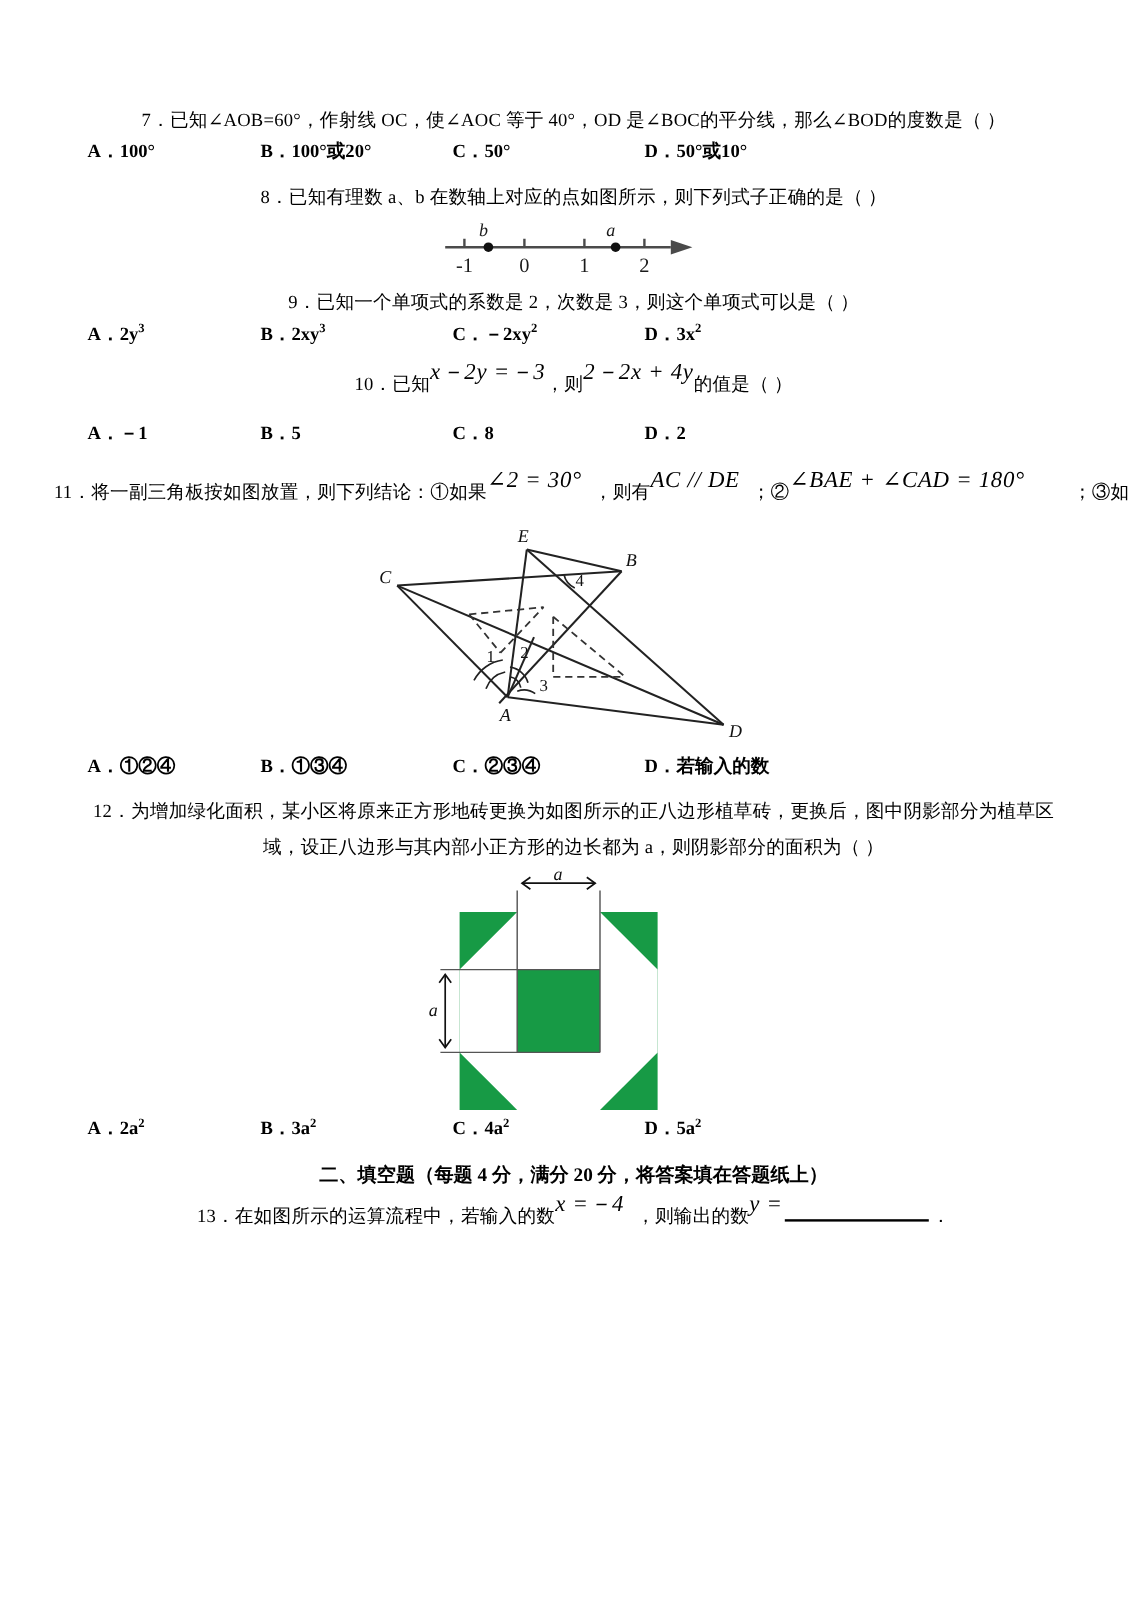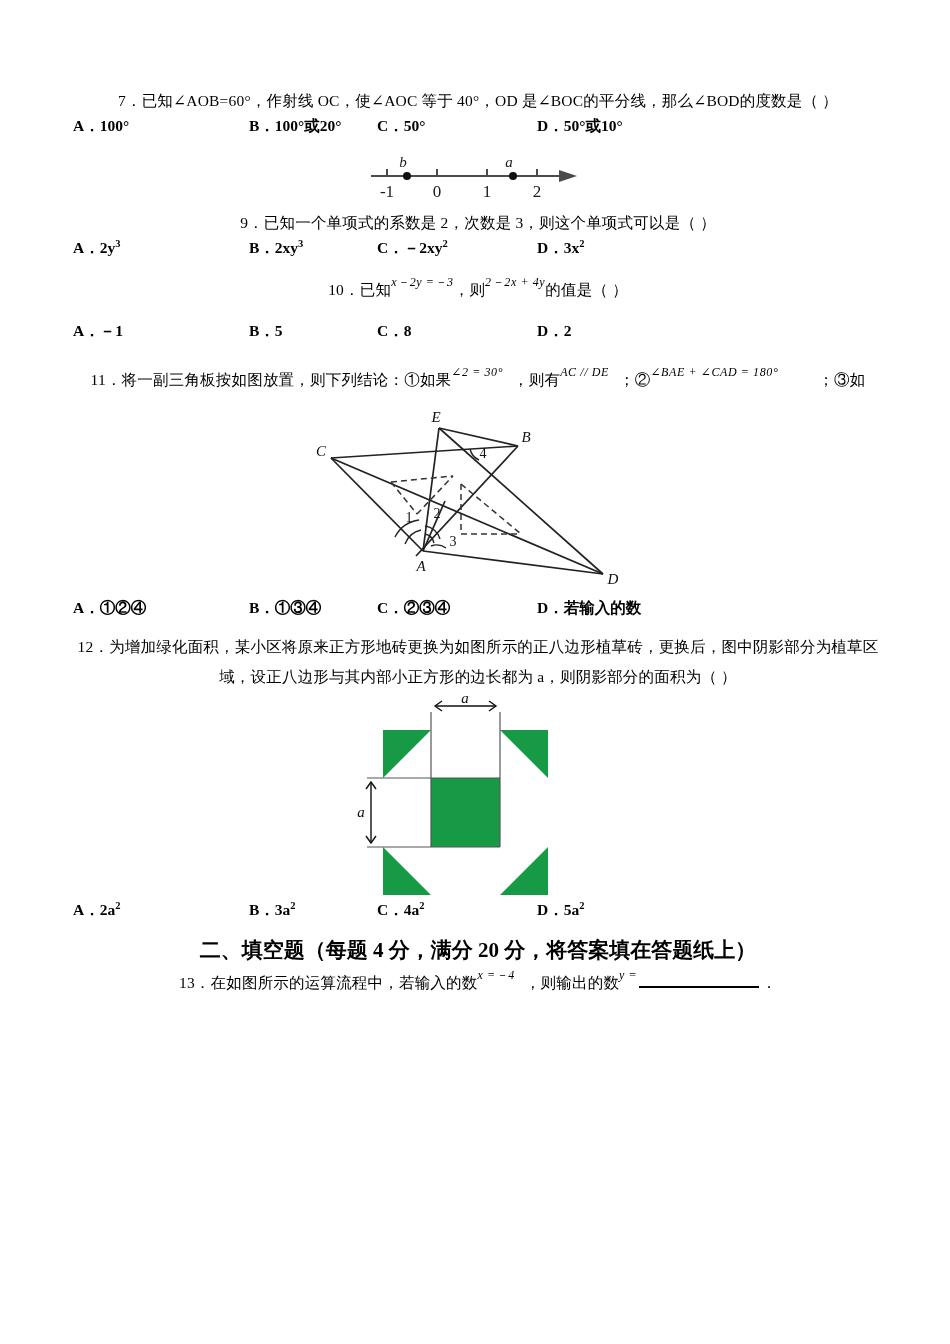--- a/index.html
+++ b/index.html
@@ -39,52 +39,52 @@
     height: 34px;
     font-size: 15.5px;
     font-weight: bold;
   }
   .opt {
     position: absolute;
     top: 0;
     white-space: nowrap;
   }
   .opt.a { left: 12px; margin-left: 16px; }
-  .opt.b { left: 172px; margin-left: 32px; }
+  .opt.b { left: 172px; }
   .opt.c { left: 332px; }
   .opt.d { left: 492px; }
 
   .opt-lbl { font-weight: bold; }
 
   sup.sp { font-size: 0.68em; vertical-align: super; line-height: 0; }
 
   
   .math {
     font-family: "Liberation Serif", "DejaVu Serif", serif;
     font-style: italic;
-    font-size: 12px;
+    font-size: 19px;
     position: relative;
     top: -9px;
     letter-spacing: 0.6px;
     white-space: nowrap;
   }
 
   .gap-sm { display: inline-block; width: 10px; }
   .gap-md { display: inline-block; width: 40px; }
 
   .blank-line {
     display: inline-block;
     width: 120px;
     border-bottom: 2px solid #000;
     height: 13px;
     margin: 0 2px;
   }
 
   .section-head {
-    font-size: 21px;
+    font-size: 16px;
     line-height: 32px;
     font-weight: bold;
   }
 
   
   .fig { position: relative; }
 
   .numline-fig { height: 58px; }
   .tri-fig { height: 192px; }
   .tile-fig { height: 208px; }
@@ -106,20 +106,21 @@
         <span class="opt-lbl">B．</span><span>100°或20°</span>
       </div>
       <div class="opt c">
         <span class="opt-lbl">C．</span><span>50°</span>
       </div>
       <div class="opt d">
         <span class="opt-lbl">D．</span><span>50°或10°</span>
       </div>
     </div>
 
+    <div class="qline">8．已知有理数 a、b 在数轴上对应的点如图所示，则下列式子正确的是（      ）</div>
 
     <div class="fig numline-fig">
       <svg width="230" height="58" viewBox="0 0 230 58">
 
         <line x1="8" y1="26" x2="196" y2="26" stroke="#4a4a4a" stroke-width="2.2"></line>
         <polygon points="196,20 214,26 196,32" fill="#4a4a4a"></polygon>
 
         <line x1="24" y1="19" x2="24" y2="26" stroke="#4a4a4a" stroke-width="2"></line>
         <line x1="74" y1="19" x2="74" y2="26" stroke="#4a4a4a" stroke-width="2"></line>
         <line x1="124" y1="19" x2="124" y2="26" stroke="#4a4a4a" stroke-width="2"></line>

